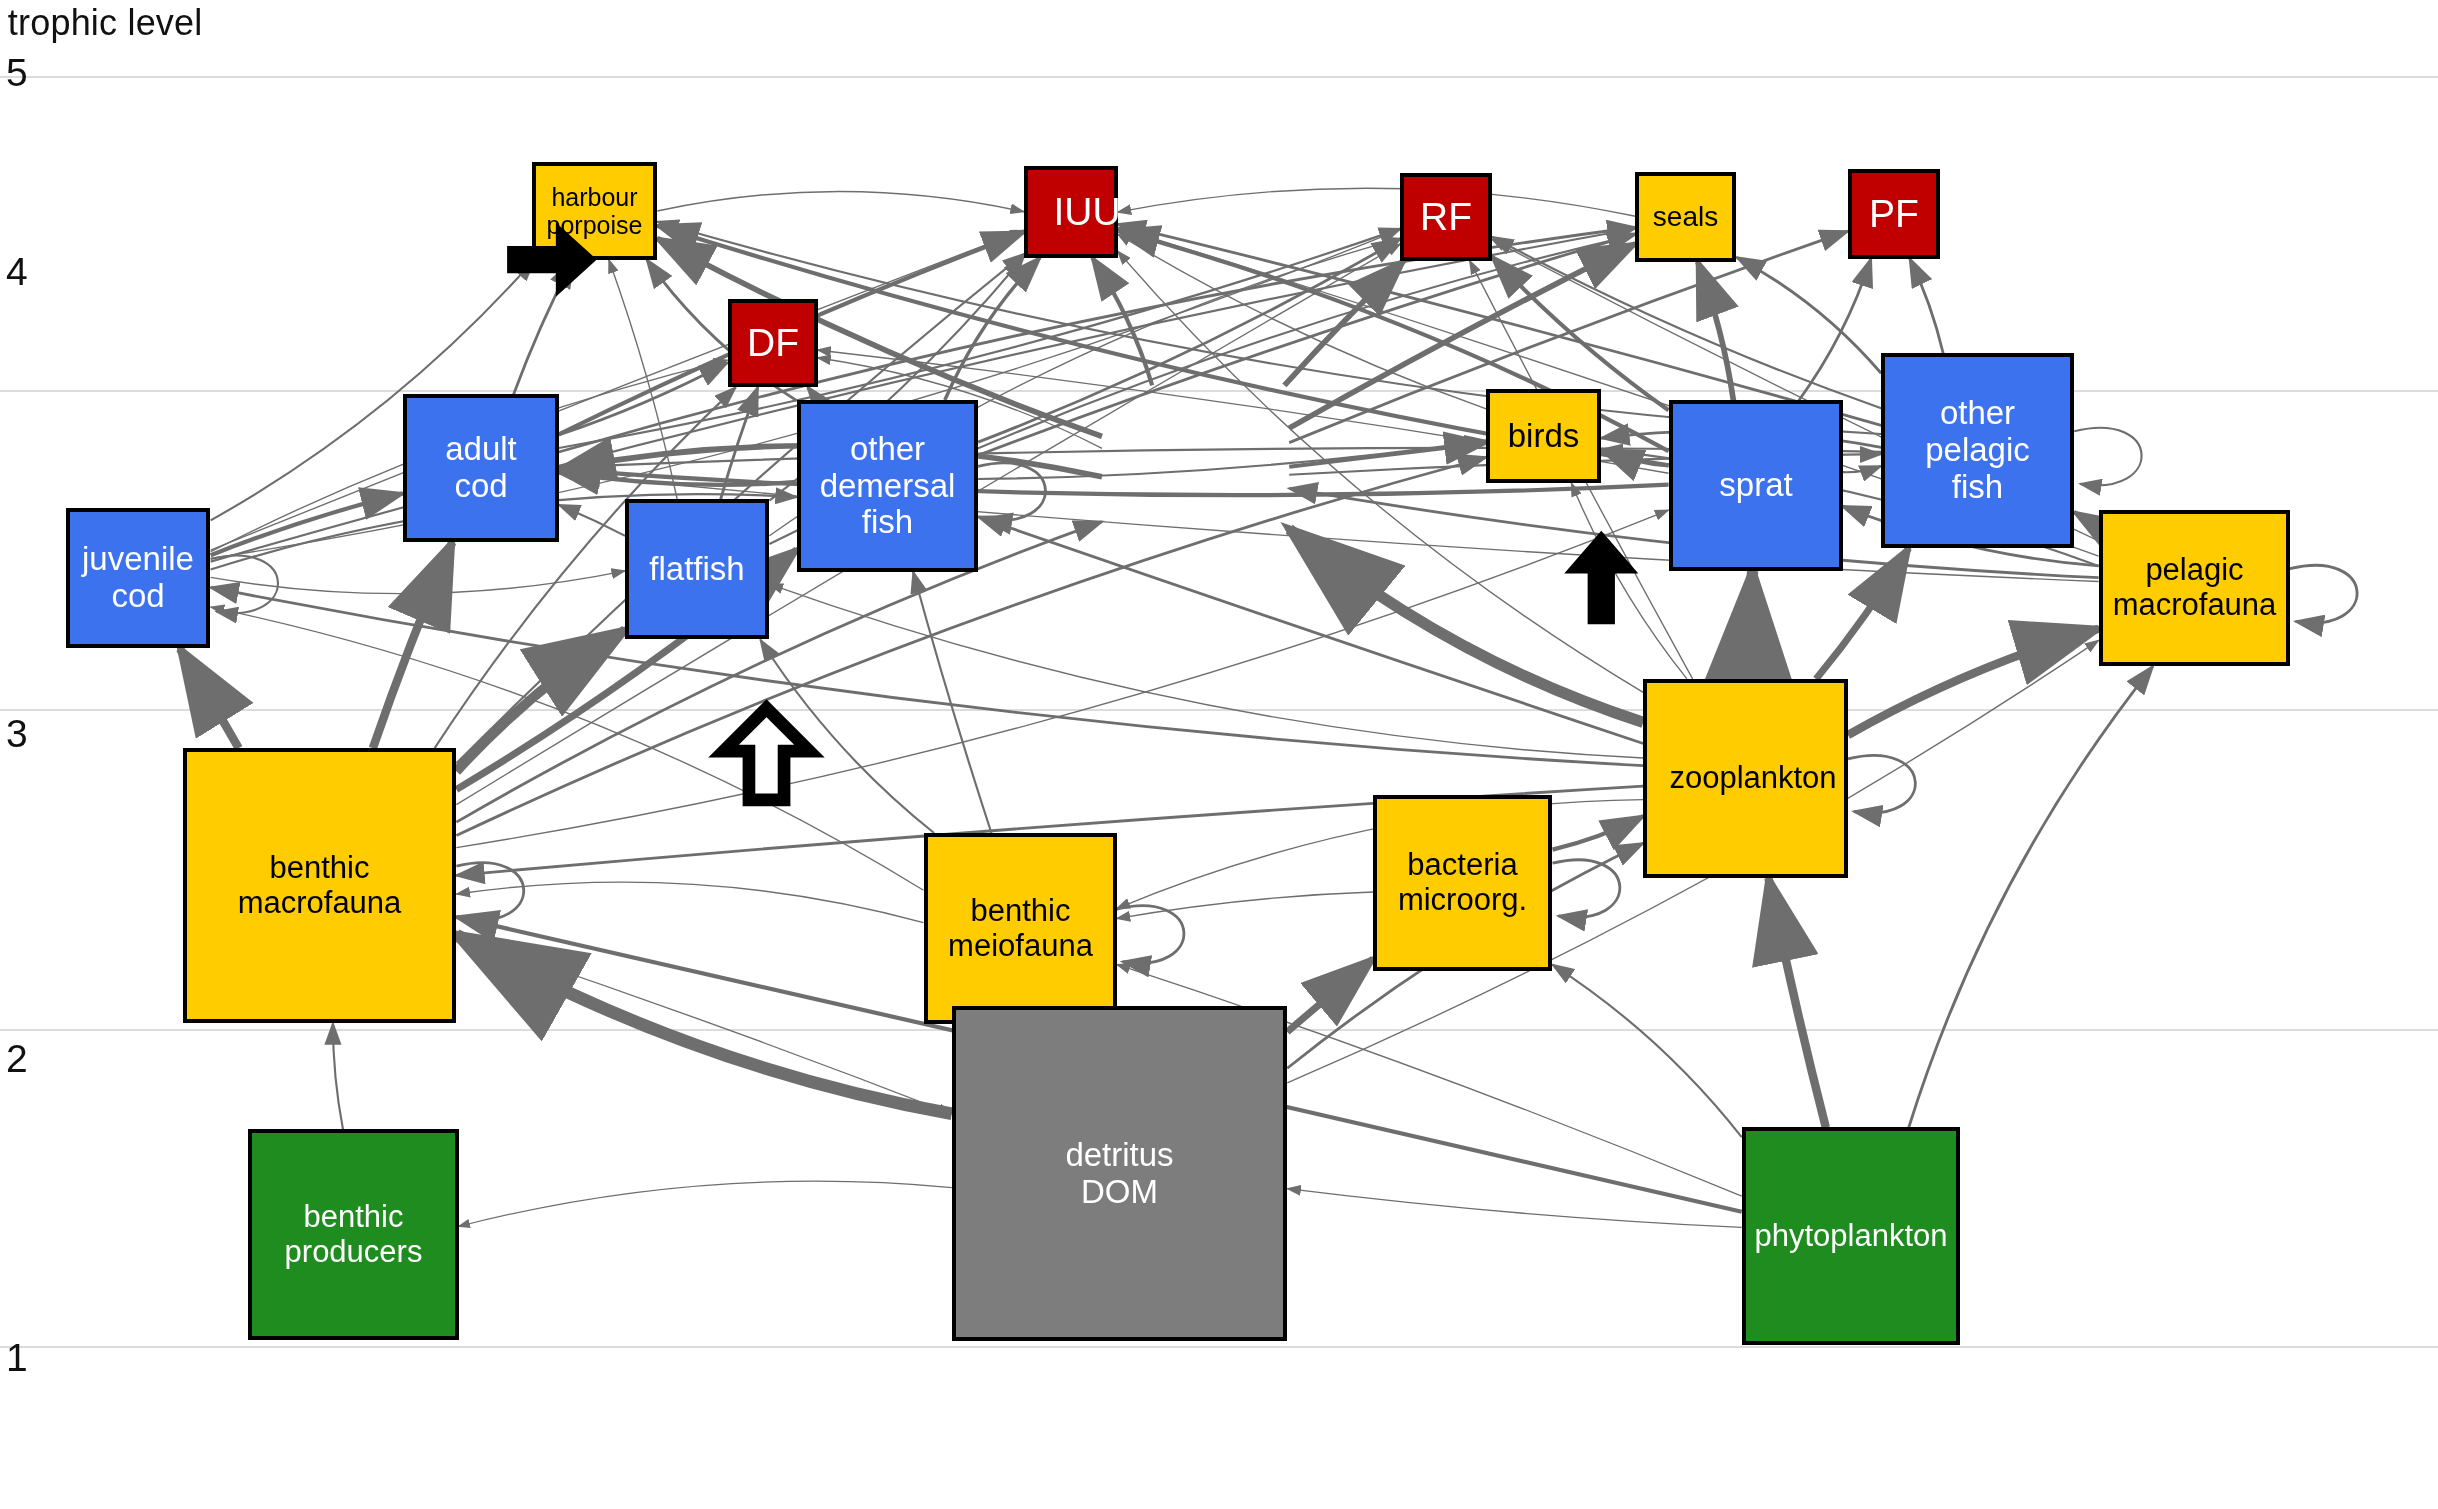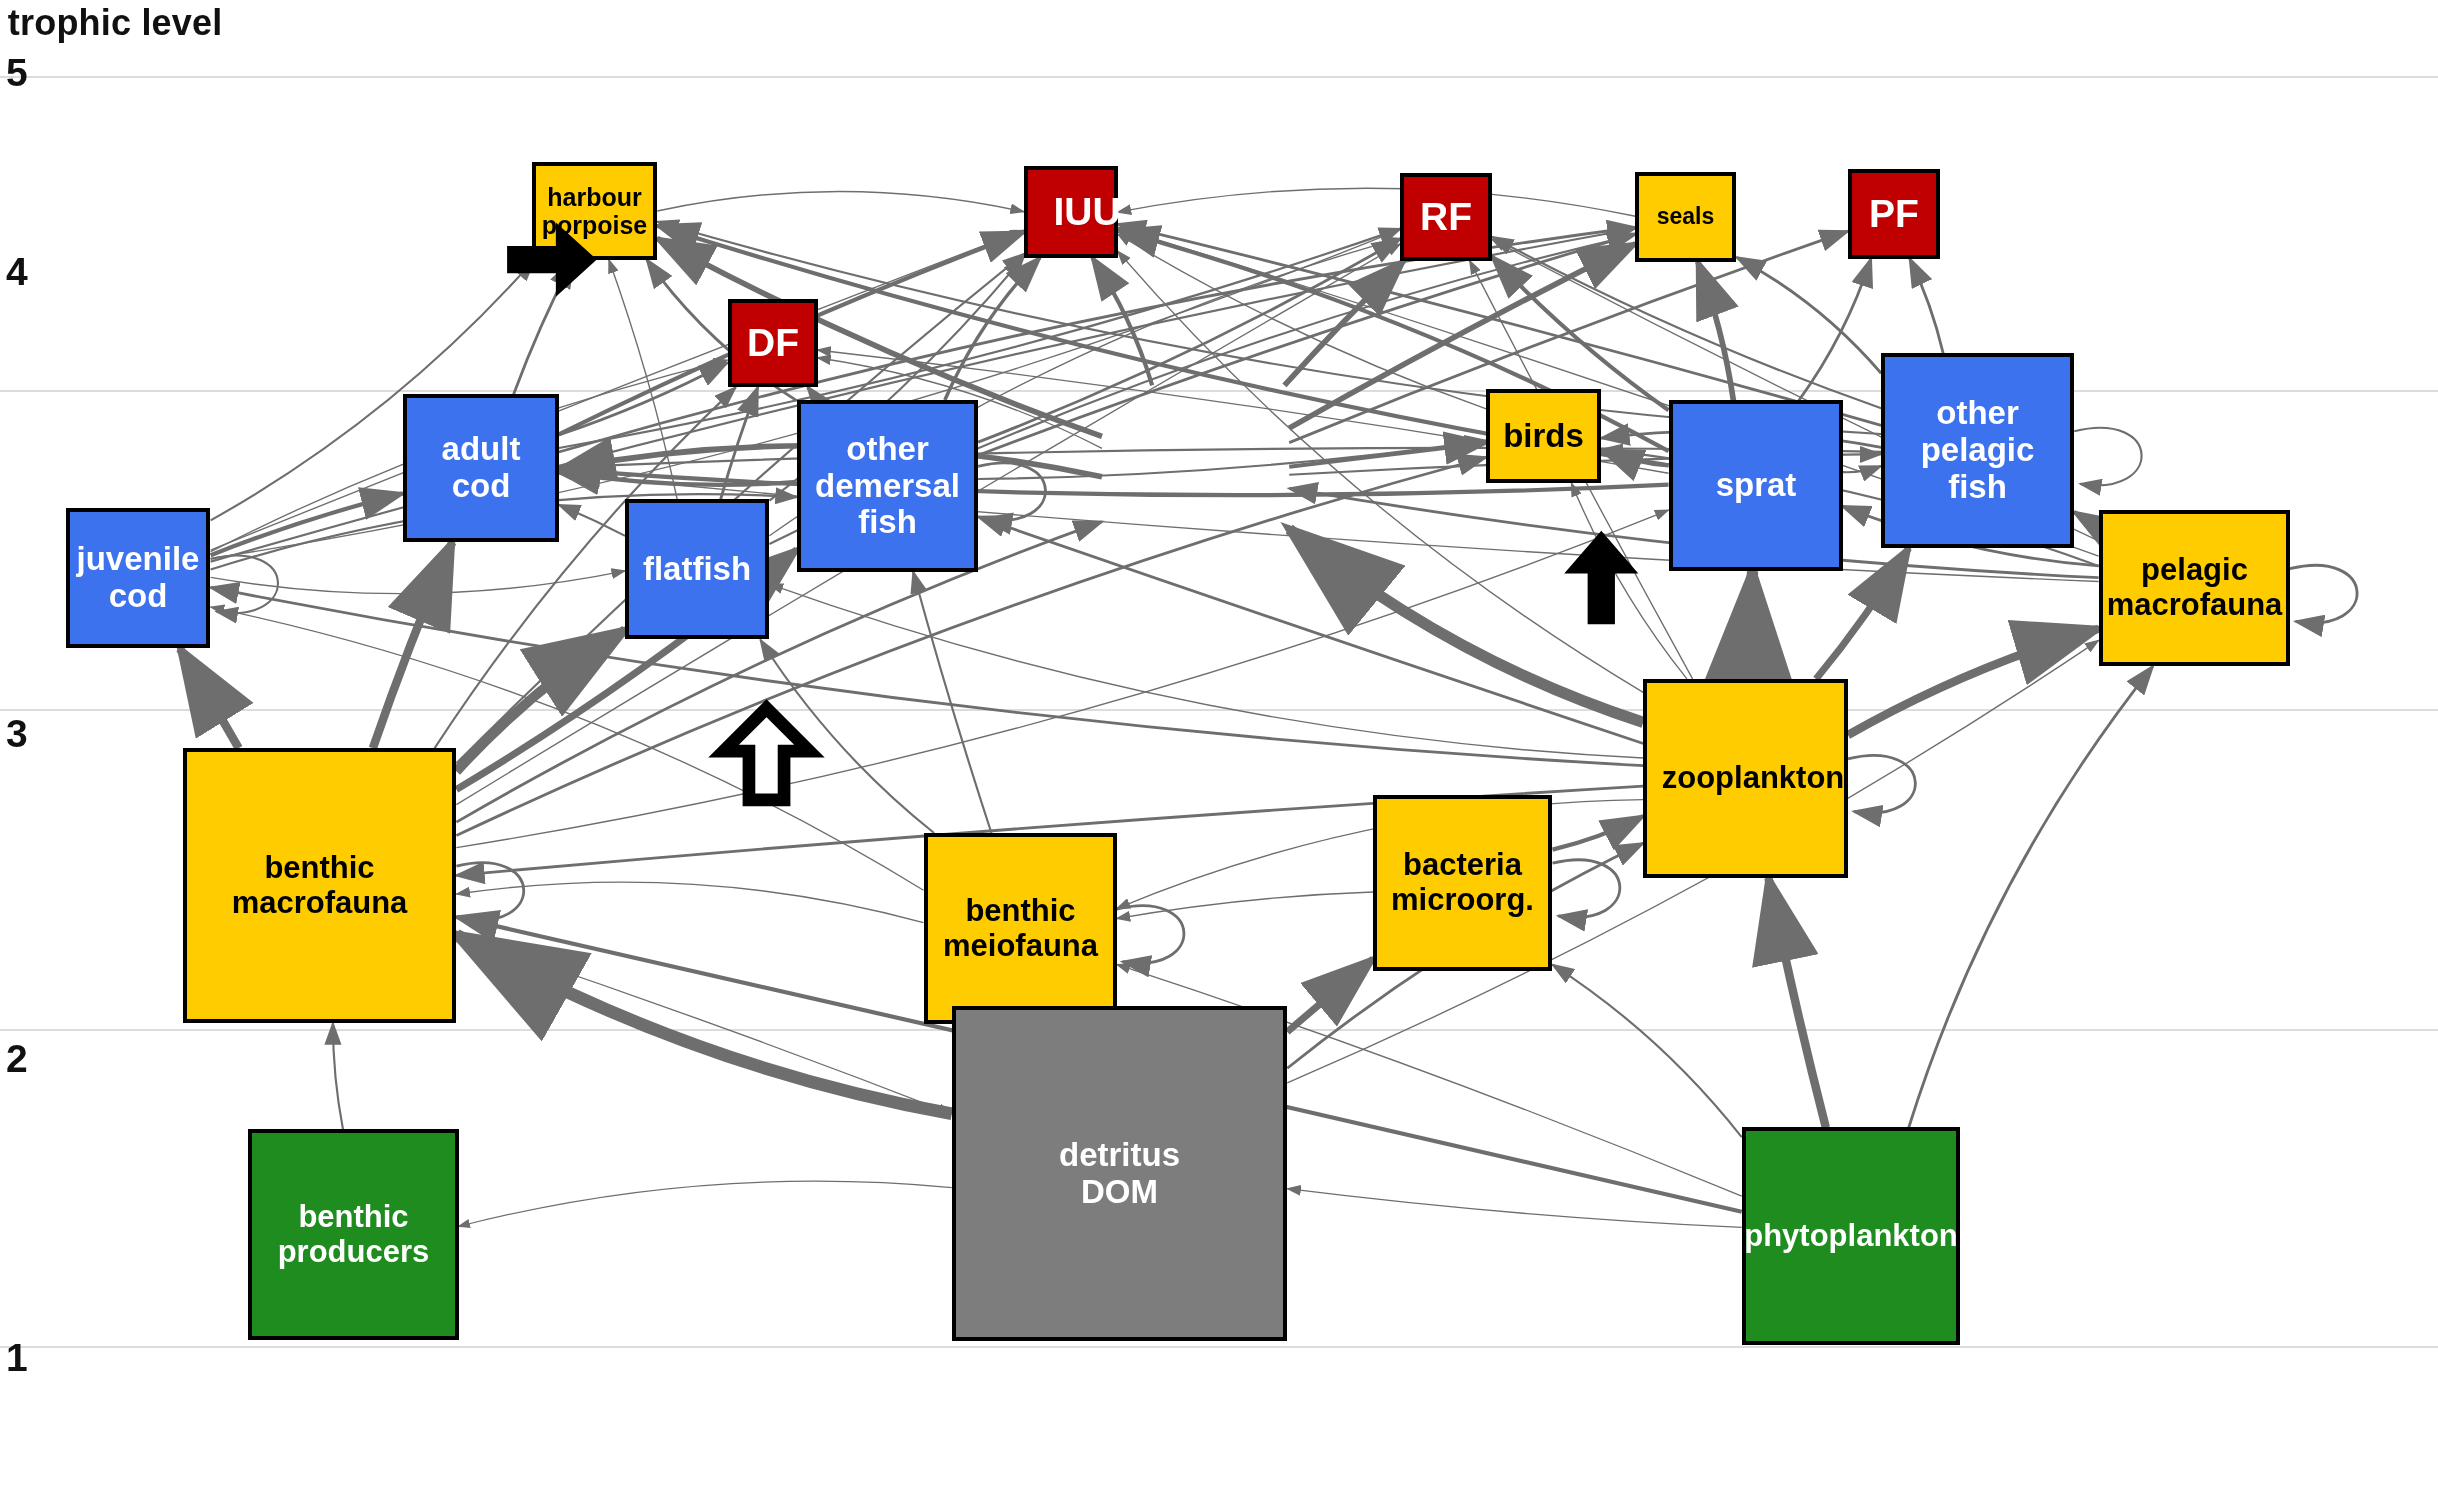--- a/index.html
+++ b/index.html
@@ -1,17 +1,17 @@
 <!DOCTYPE html>
 <html><head>
 <meta charset="utf-8">
 <style>
   html,body{margin:0;padding:0;background:#ffffff;}
   body{font-family:"Liberation Sans", sans-serif;}
-  #stage{position:relative;width:2438px;height:1510px;overflow:hidden;background:#fff;font-weight:bold;}
+  #stage{position:relative;width:2438px;height:1510px;overflow:hidden;background:#fff;}
 
   
   .axis-title{
     position:absolute;left:7.8px;top:2px;font-size:36px;color:#111;
     letter-spacing:0.2px;white-space:nowrap;
   }
   .gridline{position:absolute;left:0;width:2438px;height:2px;background:#dcdcdc;}
   .tick-label{position:absolute;left:5.9px;font-size:39px;color:#111;}
 
   
@@ -186,21 +186,21 @@
 
 <div class="node n-yellow" style="left: 532px; top: 162px; width: 125px; height: 98px; font-size: 25px;">
       <span>harbour<br>porpoise</span>
     </div>
     <div class="node n-red" style="left: 1024px; top: 166px; width: 94px; height: 92px; font-size: 39px; padding-left: 32px;">
       <span>IUU</span>
     </div>
     <div class="node n-red" style="left: 1400px; top: 173px; width: 92px; height: 88px; font-size: 39px;">
       <span>RF</span>
     </div>
-    <div class="node n-yellow" style="left: 1635px; top: 172px; width: 101px; height: 90px; font-size: 23px;">
+    <div class="node n-yellow" style="left: 1635px; top: 172px; width: 101px; height: 90px; font-size: 28px;">
       <span>seals</span>
     </div>
     <div class="node n-red" style="left: 1848px; top: 169px; width: 92px; height: 90px; font-size: 39px;">
       <span>PF</span>
     </div>
     <div class="node n-red" style="left: 728px; top: 299px; width: 90px; height: 88px; font-size: 39px;">
       <span>DF</span>
     </div>
     <div class="node n-yellow" style="left: 1486px; top: 389px; width: 115px; height: 94px; font-size: 33px;">
       <span>birds</span>

